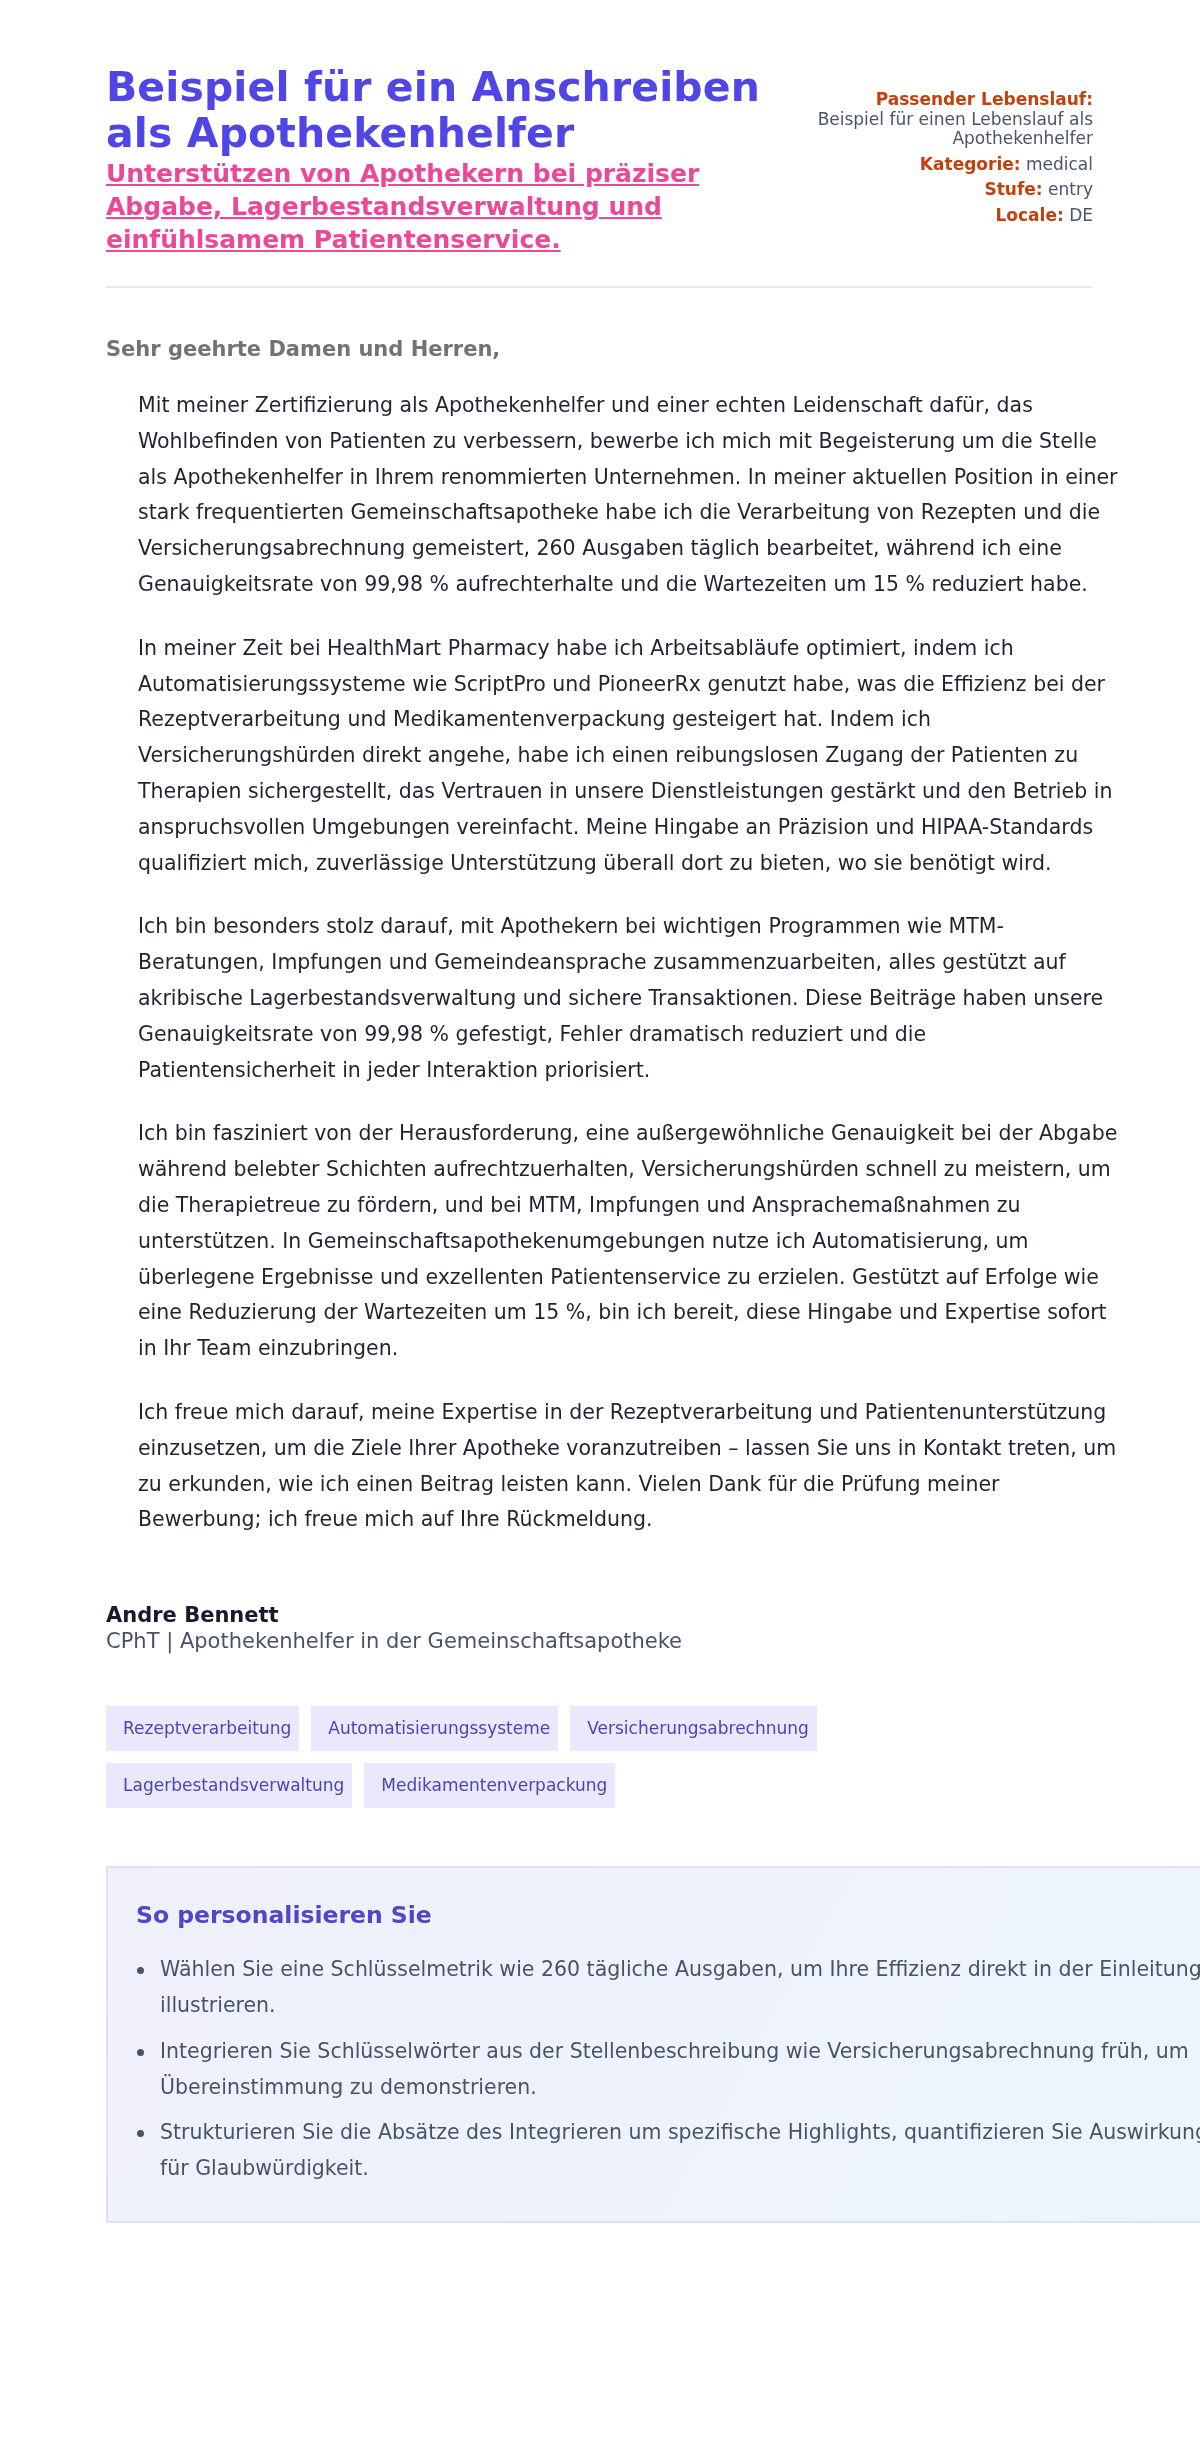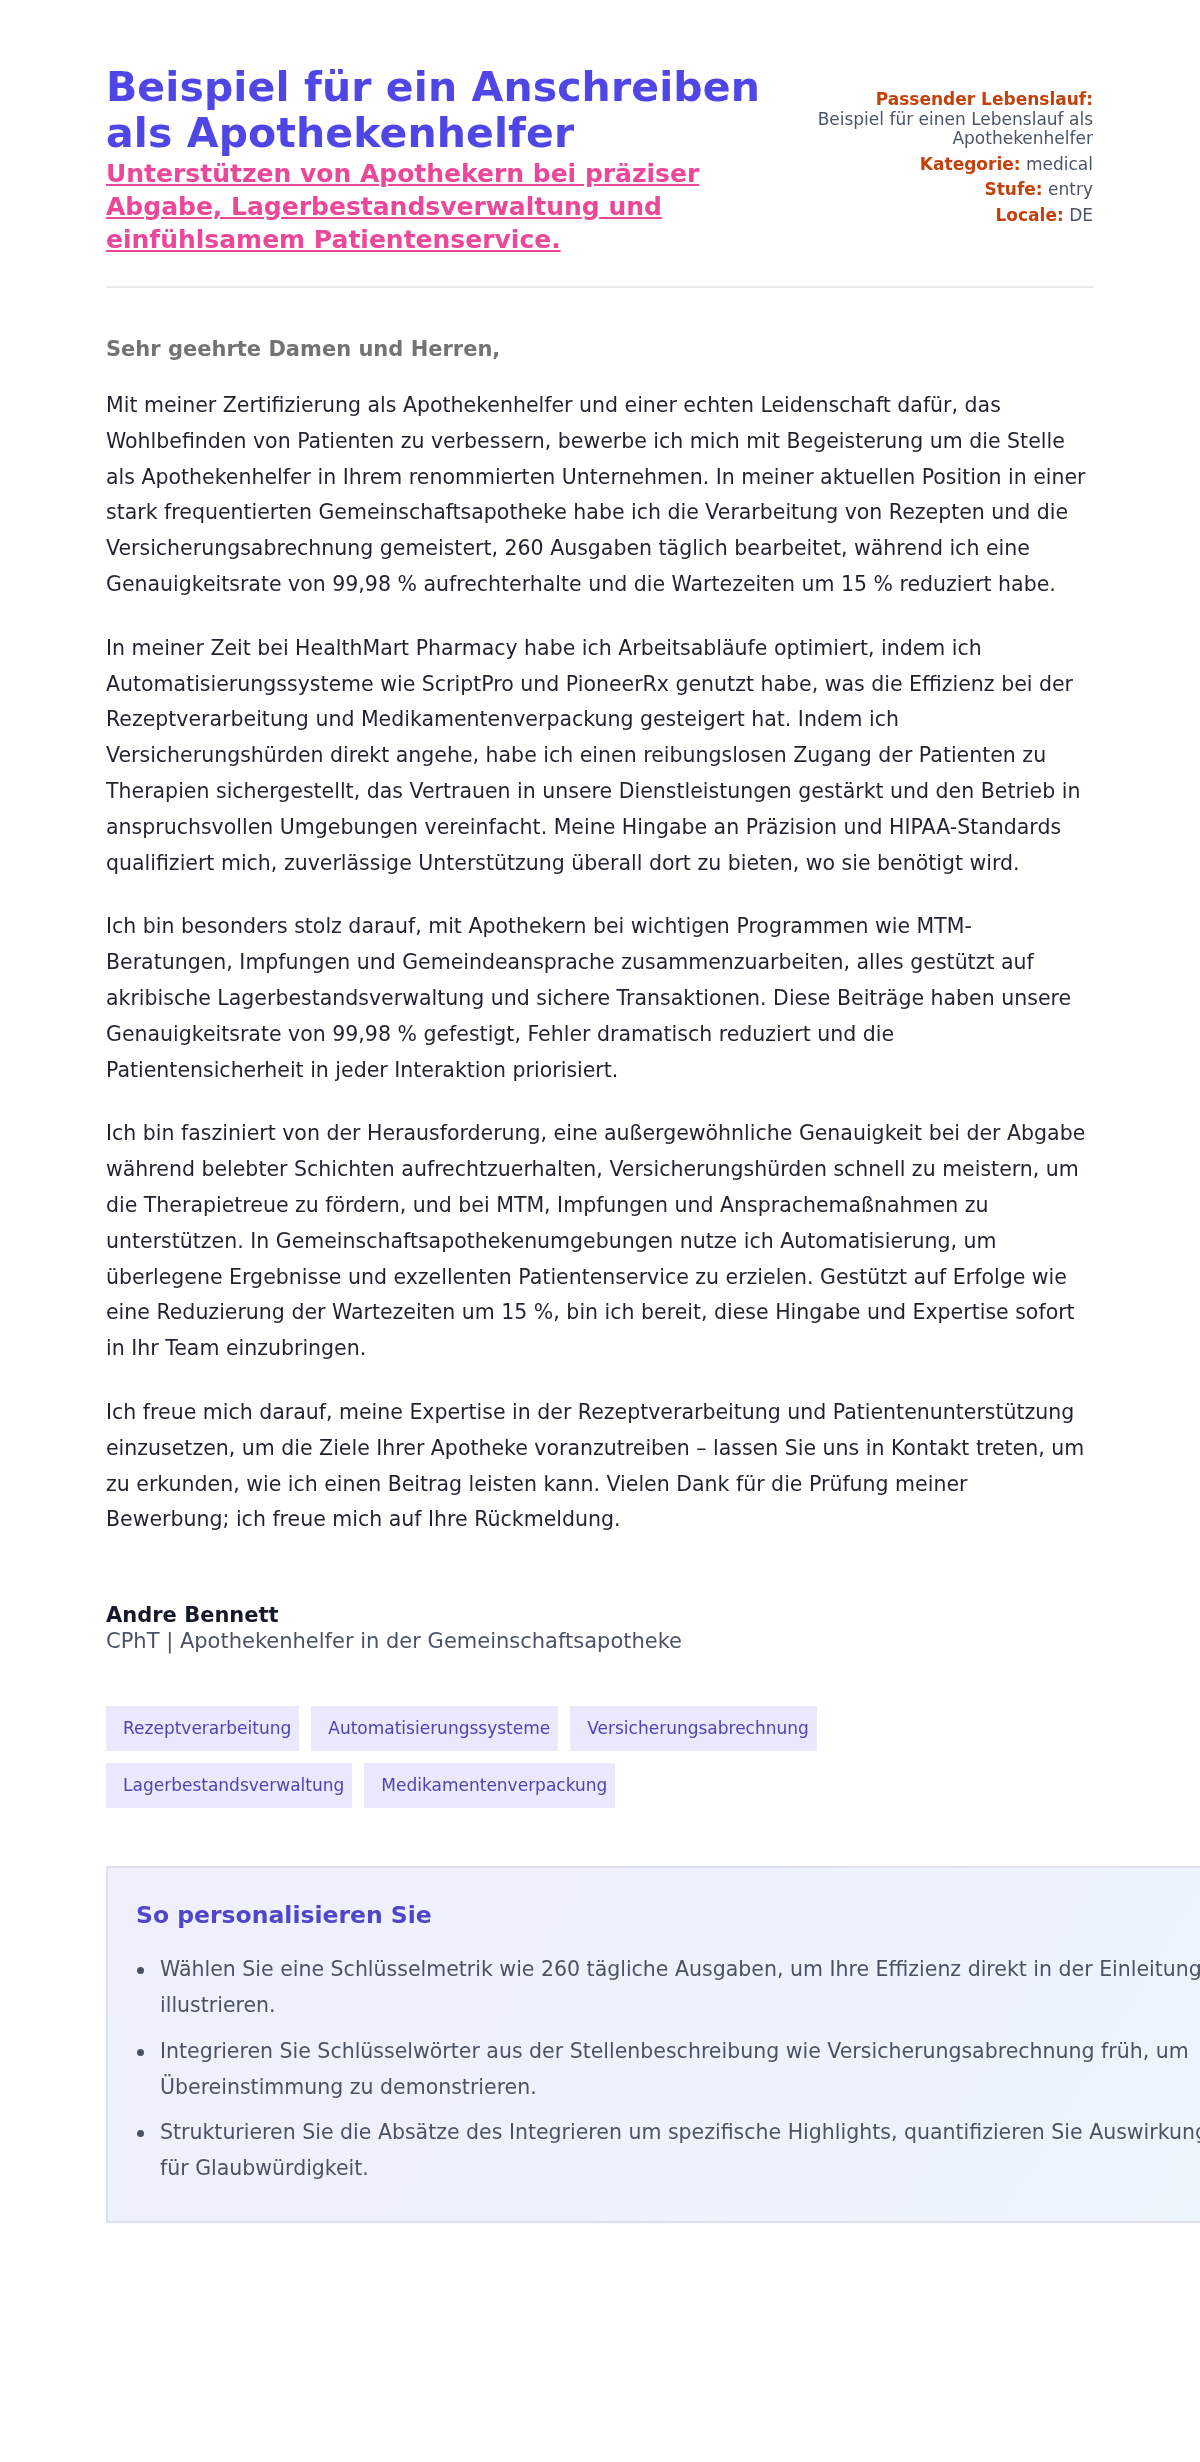--- a/index.html
+++ b/index.html
@@ -52,21 +52,21 @@
     background: #e8e9ec;
     width: 987px;
   }
   .salutation {
     margin-top: 48px;
     font-size: 21px;
     line-height: 26px;
     font-weight: bold;
     color: #737373;
   }
-  .body { margin-top: 26px; }
+  .body { margin-top: 26px; margin-left: 32px; }
   .para {
     font-size: 20.5px;
     line-height: 35.8px;
     color: #1f2430;
     margin-bottom: 28px;
     width: 990px;
   }
   .signature { margin-top: 64px; }
   .sig-name {
     font-size: 21px;

